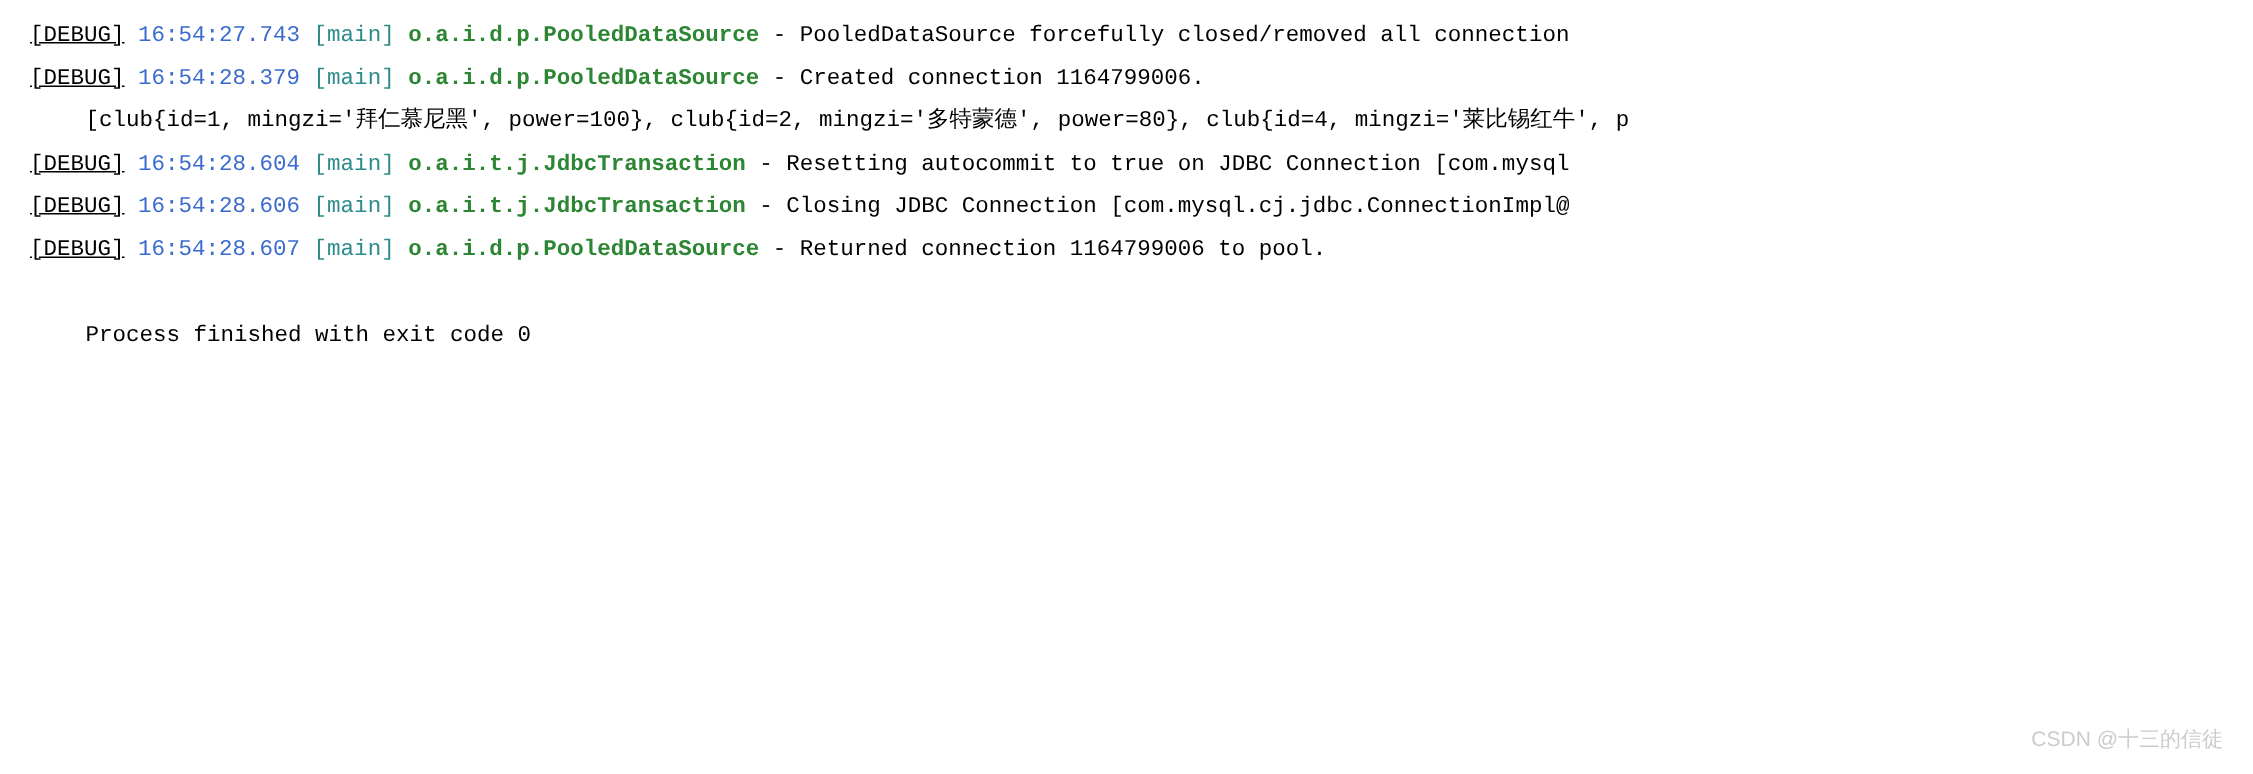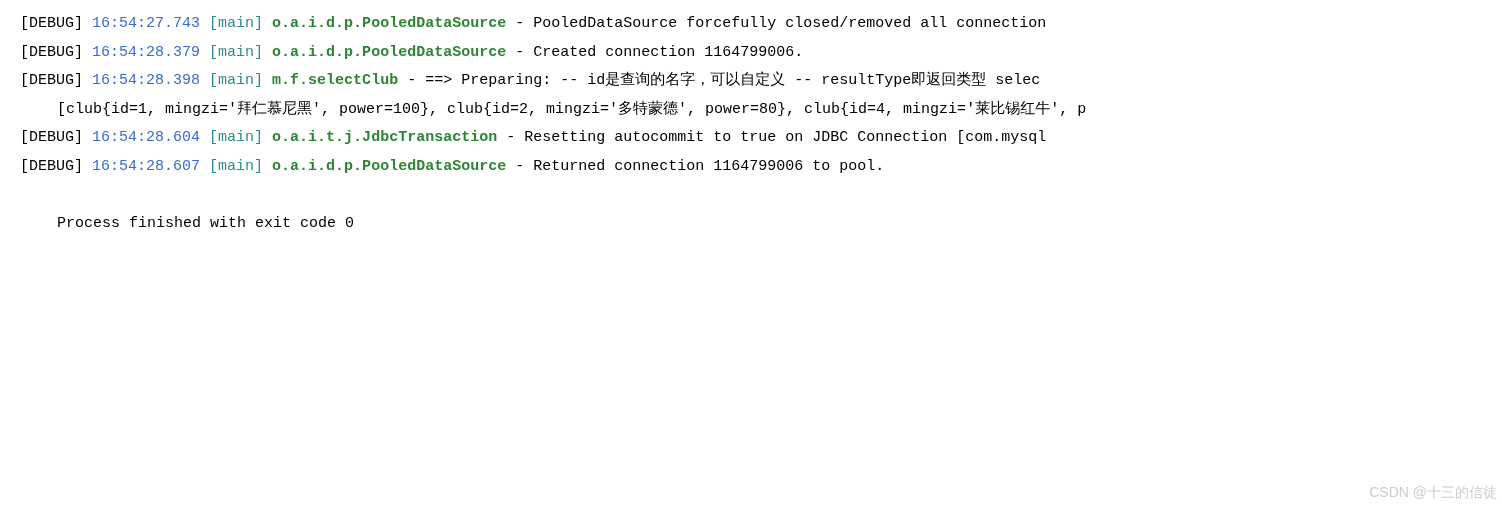--- a/index.html
+++ b/index.html
@@ -15,20 +15,21 @@
       white-space: nowrap;
       overflow: hidden;
       line-height: 1.9;
       color: #000000;
     }
     .log-line {
       display: block;
     }
     .level {
       color: #000000;
+      text-decoration: underline;
     }
     .timestamp {
       color: #3a6bce;
     }
     .thread {
       color: #2e8b8b;
     }
     .logger {
       color: #2d8633;
       font-weight: bold;
@@ -43,33 +44,33 @@
     .plain-line {
       color: #000000;
       margin-left: 37px;
     }
     .blank-line {
       height: 1.9em;
     }
     .watermark {
       position: fixed;
       bottom: 10px;
-      right: 5px;
+      right: 20px;
       color: #cccccc;
       font-size: 14px;
       font-family: sans-serif;
     }
   </style>
 </head>
 <body>
 
 <div id="console-output">
     <div class="log-line"><span class="level">[DEBUG]</span> <span class="timestamp">16:54:27.743</span> <span class="thread">[main]</span> <span class="logger">o.a.i.d.p.PooledDataSource</span><span class="separator"> - </span><span class="message">PooledDataSource forcefully closed/removed all connection</span></div>
     <div class="log-line"><span class="level">[DEBUG]</span> <span class="timestamp">16:54:28.379</span> <span class="thread">[main]</span> <span class="logger">o.a.i.d.p.PooledDataSource</span><span class="separator"> - </span><span class="message">Created connection 1164799006.</span></div>
-    <div class="log-line"><span class="level">[DEBUG]</span> <span class="timestamp">16:54:28.398</span> <span class="thread">[main]</span> <span class="logger">m.f.selectClub</span><span class="separator"> - </span><span class="message">==&gt;  Preparing: -- id是查询的名字，可以自定义 -- resultType即返回类型 selec</span></div>
     <div class="log-line"><span class="plain-line">[club{id=1, mingzi='拜仁慕尼黑', power=100}, club{id=2, mingzi='多特蒙德', power=80}, club{id=4, mingzi='莱比锡红牛', p</span></div>
     <div class="log-line"><span class="level">[DEBUG]</span> <span class="timestamp">16:54:28.604</span> <span class="thread">[main]</span> <span class="logger">o.a.i.t.j.JdbcTransaction</span><span class="separator"> - </span><span class="message">Resetting autocommit to true on JDBC Connection [com.mysql</span></div>
+    <div class="log-line"><span class="level">[DEBUG]</span> <span class="timestamp">16:54:28.606</span> <span class="thread">[main]</span> <span class="logger">o.a.i.t.j.JdbcTransaction</span><span class="separator"> - </span><span class="message">Closing JDBC Connection [com.mysql.cj.jdbc.ConnectionImpl@</span></div>
     <div class="log-line"><span class="level">[DEBUG]</span> <span class="timestamp">16:54:28.607</span> <span class="thread">[main]</span> <span class="logger">o.a.i.d.p.PooledDataSource</span><span class="separator"> - </span><span class="message">Returned connection 1164799006 to pool.</span></div>
     <div class="blank-line"></div>
     <div class="log-line"><span class="plain-line">Process finished with exit code 0</span></div>
   </div>
 
 <div class="watermark">CSDN @十三的信徒</div>
 
 </body></html>

